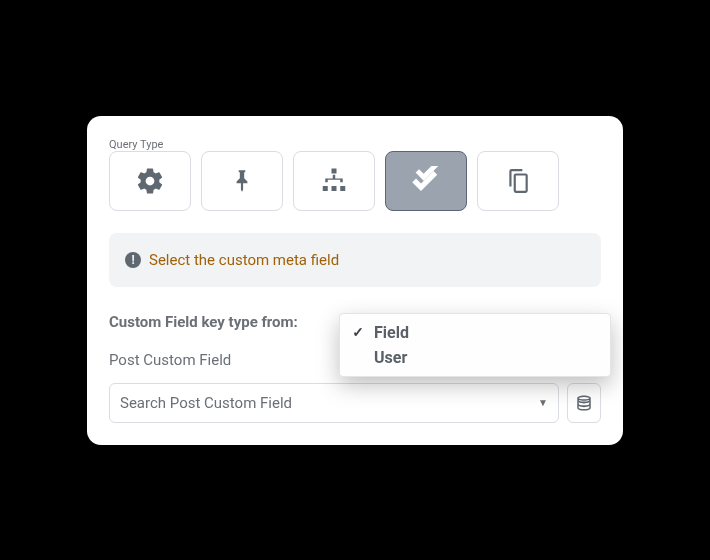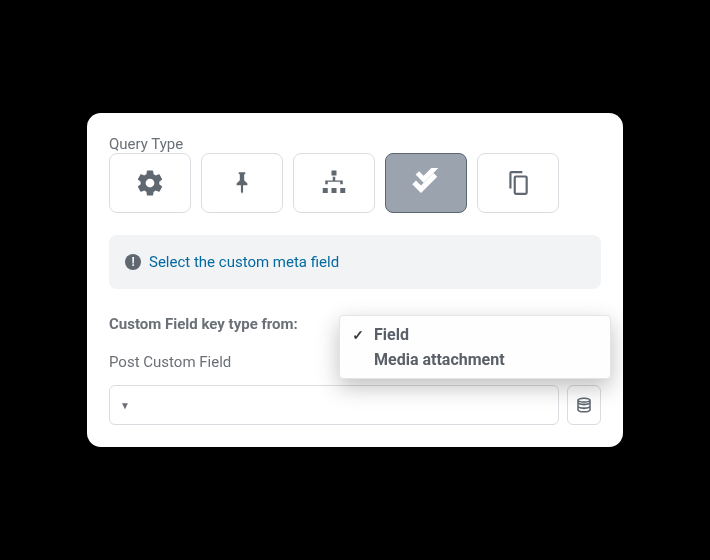--- a/index.html
+++ b/index.html
@@ -14,21 +14,21 @@
   .panel {
     width: 536px;
     background: #fff;
     border-radius: 14px;
     padding: 22px 22px 22px 22px;
     box-shadow: 0 6px 24px rgba(0,0,0,.45);
     position: relative;
   }
   .section-label {
     color: #6b7077;
-    font-size: 15px;
+    font-size: 11px;
   }
   .type-row {
     display: flex;
     gap: 10px;
     margin-bottom: 22px;
   }
   .type-btn {
     width: 82px;
     height: 60px;
     border: 1px solid #d9dce0;
@@ -52,21 +52,21 @@
     display: flex;
     align-items: center;
     gap: 8px;
     margin-bottom: 26px;
   }
   .info-bar .info-icon {
     width: 16px; height: 16px; border-radius: 50%; background:#5f6770;
     color:#f2f3f5; font-size:12px; font-weight:700; line-height:16px; text-align:center;
     display:inline-block;
   }
-  .info-bar span.txt { color:#0369a1; font-size:15px; }
+  .info-bar span.txt { color:#a16207; font-size:15px; }
   .field-label {
     color:#6b7077; font-size:15px; margin-bottom: 14px;
   }
   .row { display:flex; align-items:center; gap:8px; position:relative; }
   .row.inline .field-label { margin-bottom:0; }
   .select-box {
     flex: 1;
     height: 40px;
     border: 1px solid #d9dce0;
     border-radius: 6px;
@@ -164,29 +164,30 @@
       <div class="field-label">Custom Field key type from:</div>
     </div>
 
     <div class="dropdown">
       <div class="dropdown-item">
         <span class="check">✓</span>
         <span>Field</span>
       </div>
       <div class="dropdown-item">
         <span class="check"></span>
-        <span>Media attachment</span>
+        <span>User</span>
       </div>
     </div>
   </div>
 
   <div class="second-block">
     <div class="field-label">Post Custom Field</div>
     <div class="row">
       <div class="select-box">
+        <span>Search Post Custom Field</span>
         <span class="caret">▼</span>
       </div>
       <div class="stack-btn">
         <svg width="18" height="20" viewBox="0 0 24 24">
             <path d="M12 2C7 2 3 3.5 3 5.5v13C3 20.5 7 22 12 22s9-1.5 9-3.5v-13C21 3.5 17 2 12 2Zm0 2c4.5 0 7 1.2 7 1.5S16.5 7 12 7 5 5.8 5 5.5 7.5 4 12 4Zm7 14.5c0 .3-2.5 1.5-7 1.5s-7-1.2-7-1.5V16c1.8 1 4.6 1.5 7 1.5s5.2-.5 7-1.5Zm0-5c0 .3-2.5 1.5-7 1.5s-7-1.2-7-1.5V11c1.8 1 4.6 1.5 7 1.5s5.2-.5 7-1.5Zm0-5c0 .3-2.5 1.5-7 1.5S5 8.8 5 8.5V7.9C6.8 8.6 9.3 9 12 9s5.2-.4 7-1.1Z"></path>
           </svg>
       </div>
     </div>
   </div>
 

